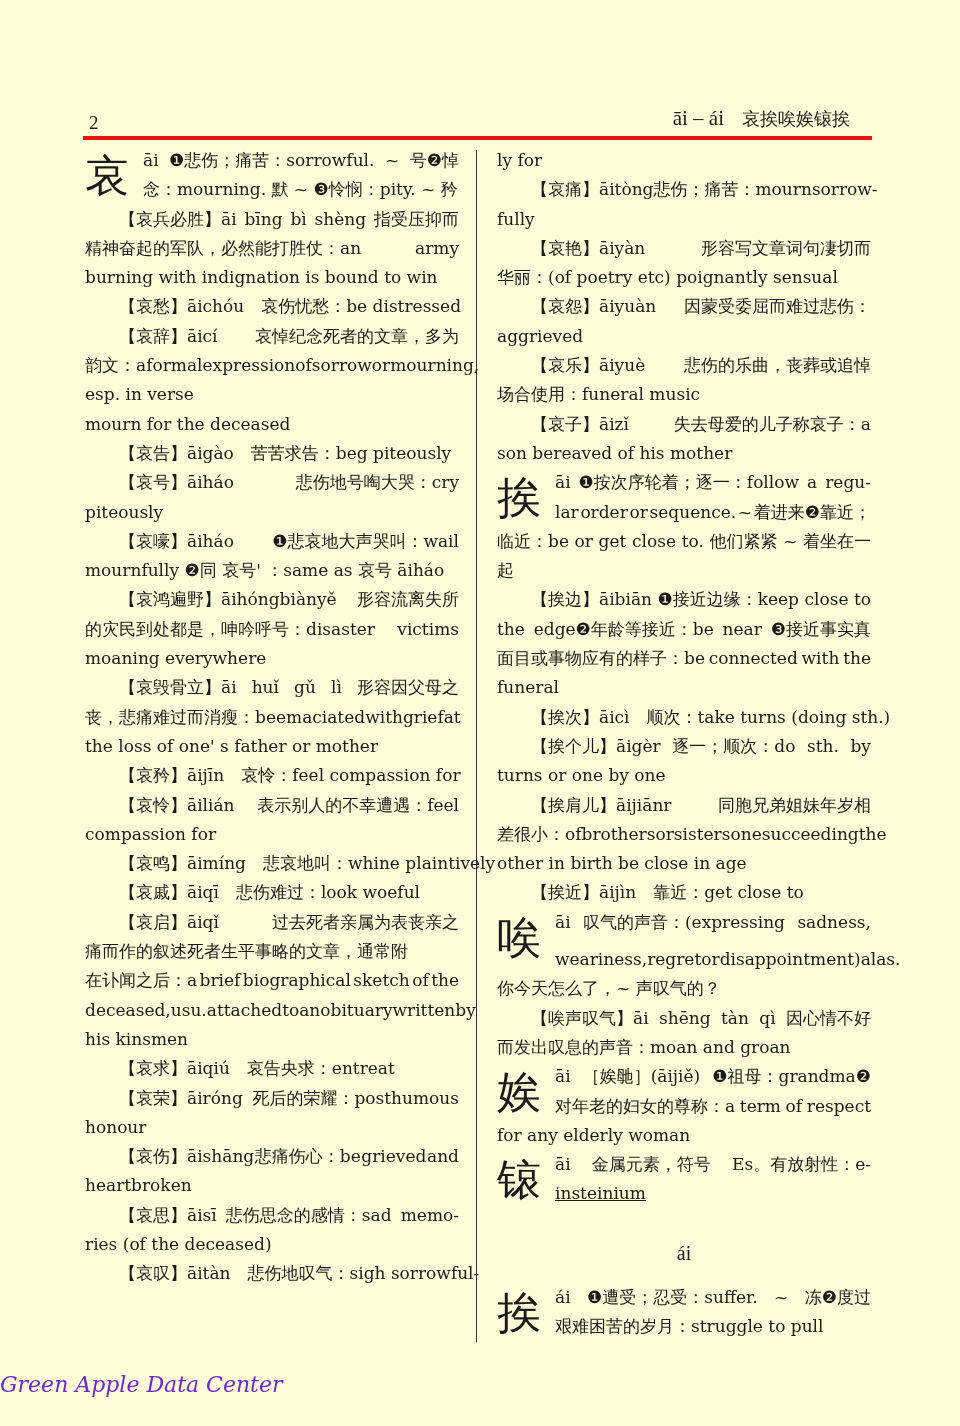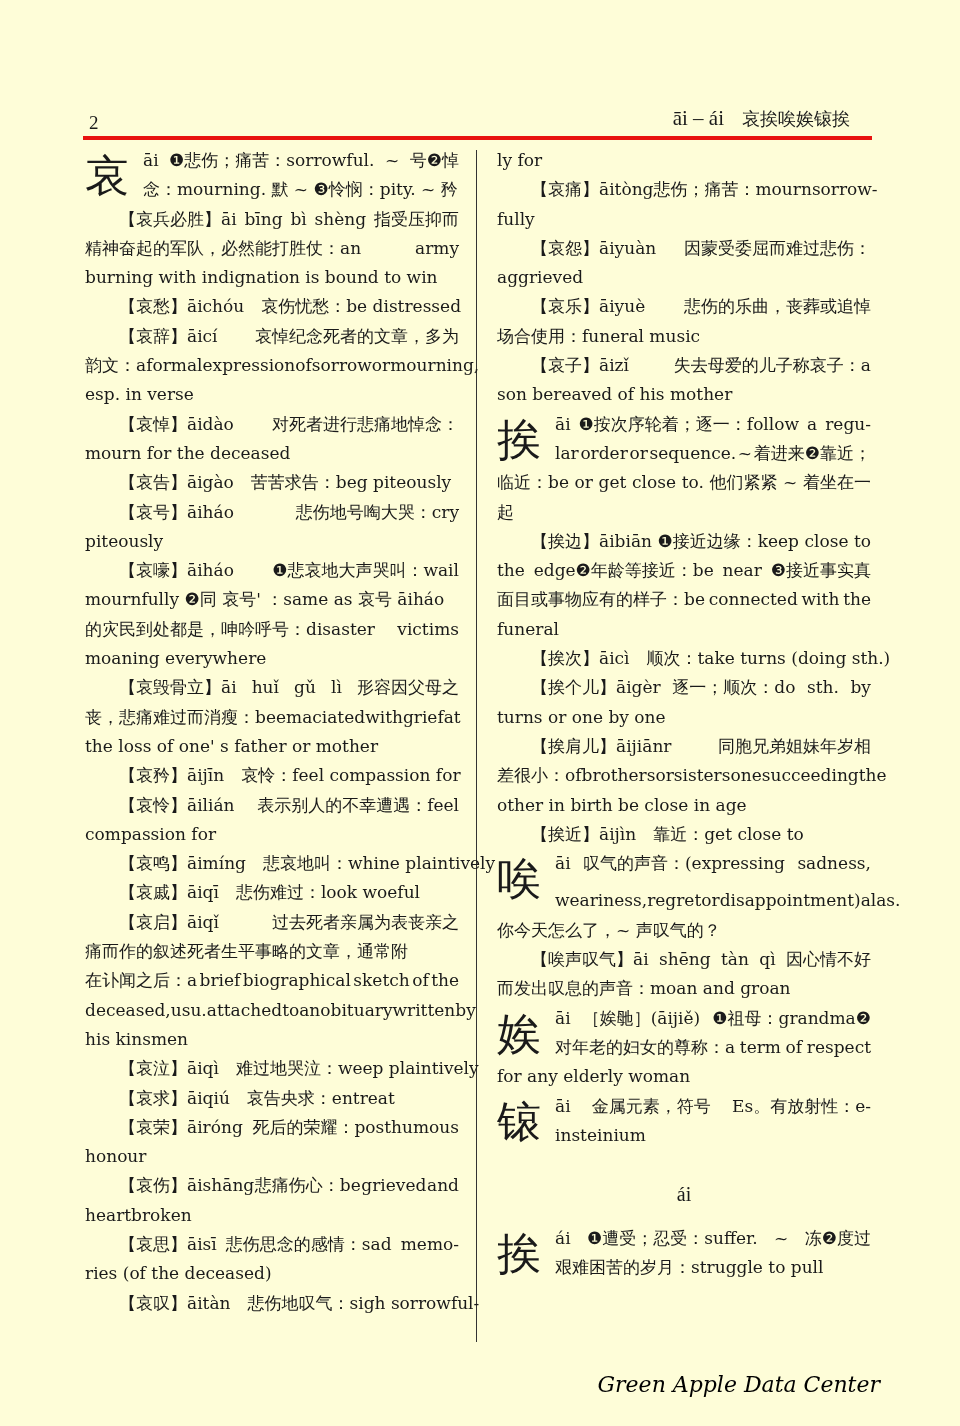--- a/index.html
+++ b/index.html
@@ -16,22 +16,22 @@
   .col { position:absolute; top:146px; width:374px; font-size:17px; line-height:29.3px; }
   .col.left { left:85px; }
   .col.right { left:497px; }
   .line { white-space:nowrap; height:29.3px; display:flex; justify-content:space-between; }
   .line.left-align { justify-content:flex-start; }
   .ind { padding-left:34px;align-items:flex-end; }
   .zh { font-family:"DejaVu Sans", sans-serif; font-size:18px; }
   .head-entry { position:relative; }
   .big-char { position:absolute; font-family:"DejaVu Sans", sans-serif; font-size:44px; line-height:48px; }
   .section-title { text-align:center; font-family:"Liberation Serif", serif; font-size:20px; height:60px; line-height:60px; margin-top:14px; }
-  .watermark { position:absolute; left:0; width:880px; top:1372px; text-align:right;
-    font-family:"DejaVu Serif", serif; font-style:italic; font-size:22px; color:#000000; }
+  .watermark { position:absolute; left:0; width:880px; top:1372px; text-align:left;
+    font-family:"DejaVu Serif", serif; font-style:italic; font-size:22px; color:#6d28d9; }
   .seg { white-space:pre; }
 </style>
 </head>
 <body>
 
 <div class="header">
   <span class="page-num">2</span>
   <span class="running-head">
     <span class="range">āi – ái</span><span class="zh">哀挨唉娭锿挨</span>
   </span>
@@ -77,44 +77,44 @@
         <span class="seg">formal</span>
         <span class="seg">expression</span>
         <span class="seg">of</span>
         <span class="seg">sorrow</span>
         <span class="seg">or</span>
         <span class="seg">mourning,</span>
       </div>
       <div class="line last left-align">esp. in verse</div>
     </div>
     <div class="entry">
-      <div class="line ind">
-        <span class="seg">【哀悼】āidào</span>
-        <span class="seg">对死者进行悲痛地悼念：</span>
-      </div>
       <div class="line last left-align">mourn for the deceased</div>
     </div>
     <div class="entry">
       <div class="line ind last left-align">【哀告】āigào　苦苦求告：beg piteously</div>
     </div>
     <div class="entry">
       <div class="line ind">
         <span class="seg">【哀号】āiháo</span>
         <span class="seg">悲伤地号啕大哭：cry</span>
       </div>
       <div class="line last left-align">piteously</div>
     </div>
     <div class="entry">
       <div class="line ind">
         <span class="seg">【哀嚎】āiháo</span>
         <span class="seg">❶悲哀地大声哭叫：wail</span>
       </div>
       <div class="line last left-align">mournfully ❷同 哀号' ：same as 哀号 āiháo</div>
     </div>
     <div class="entry">
+      <div class="line ind">
+        <span class="seg">【哀鸿遍野】āihóngbiànyě</span>
+        <span class="seg">形容流离失所</span>
+      </div>
       <div class="line ">
         <span class="seg">的灾民到处都是，呻吟呼号：disaster</span>
         <span class="seg">victims</span>
       </div>
       <div class="line last left-align">moaning everywhere</div>
     </div>
     <div class="entry">
       <div class="line ind">
         <span class="seg">【哀毁骨立】āi</span>
         <span class="seg">huǐ</span>
@@ -167,23 +167,20 @@
         <span class="seg">attached</span>
         <span class="seg">to</span>
         <span class="seg">an</span>
         <span class="seg">obituary</span>
         <span class="seg">written</span>
         <span class="seg">by</span>
       </div>
       <div class="line last left-align">his kinsmen</div>
     </div>
     <div class="entry">
-      <div class="line ind last left-align">【哀泣】āiqì　难过地哭泣：weep plaintively</div>
-    </div>
-    <div class="entry">
       <div class="line ind last left-align">【哀求】āiqiú　哀告央求：entreat</div>
     </div>
     <div class="entry">
       <div class="line ind">
         <span class="seg">【哀荣】āiróng</span>
         <span class="seg">死后的荣耀：posthumous</span>
       </div>
       <div class="line last left-align">honour</div>
     </div>
     <div class="entry">
@@ -211,20 +208,27 @@
     <div class="entry">
       <div class="line last left-align">ly for</div>
     </div>
     <div class="entry">
       <div class="line ind">
         <span class="seg">【哀痛】āitòng</span>
         <span class="seg">悲伤；痛苦：mourn</span>
         <span class="seg">sorrow-</span>
       </div>
       <div class="line last left-align">fully</div>
+    </div>
+    <div class="entry">
+      <div class="line ind">
+        <span class="seg">【哀艳】āiyàn</span>
+        <span class="seg">形容写文章词句凄切而</span>
+      </div>
+      <div class="line last left-align">华丽：(of poetry etc) poignantly sensual</div>
     </div>
     <div class="entry">
       <div class="line ind">
         <span class="seg">【哀怨】āiyuàn</span>
         <span class="seg">因蒙受委屈而难过悲伤：</span>
       </div>
       <div class="line last left-align">aggrieved</div>
     </div>
     <div class="entry">
       <div class="line ind">
@@ -361,21 +365,21 @@
       </div>
       <div class="line last left-align">for any elderly woman</div>
     </div>
     <div class="head-entry">
       <div class="big-char" style="left: 0px; top: 6px;">锿</div>
       <div class="line ind-head" style="padding-left: 58px;">
         <span class="seg">āi</span>
         <span class="seg">金属元素，符号</span>
         <span class="seg">Es。有放射性：e-</span>
       </div>
-      <div class="line ind-head last left-align" style="padding-left: 58px;">insteinium</div>
+      <div class="line ind-head last left-align" style="padding-left: 58px; text-decoration: underline;">insteinium</div>
     </div>
     <div class="section-title">ái</div>
     <div class="head-entry">
       <div class="big-char" style="left: 0px; top: 6px;">挨</div>
       <div class="line ind-head" style="padding-left: 58px;">
         <span class="seg">ái</span>
         <span class="seg">❶遭受；忍受：suffer.</span>
         <span class="seg">~</span>
         <span class="seg">冻❷度过</span>
       </div>

